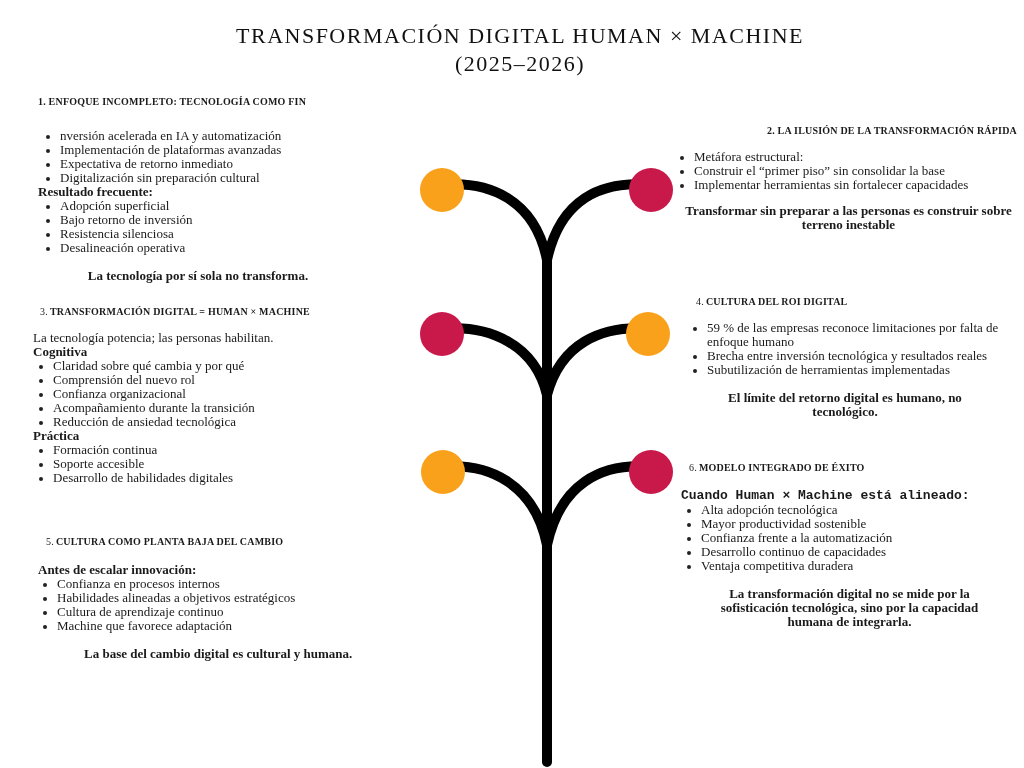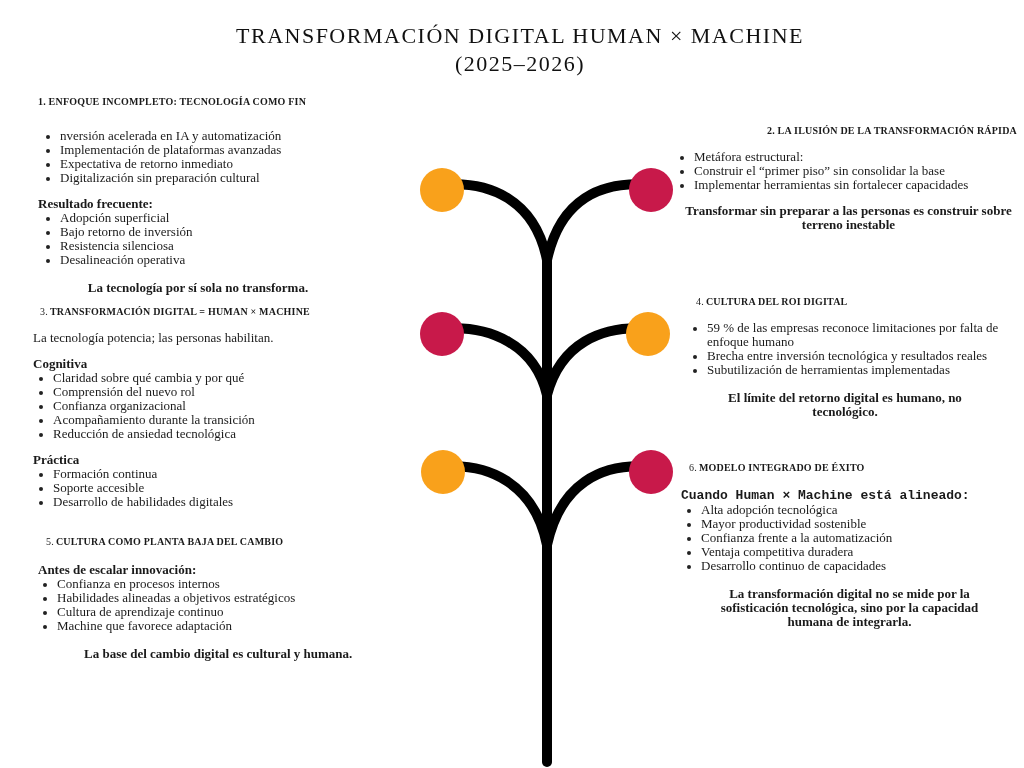--- a/index.html
+++ b/index.html
@@ -16,21 +16,21 @@
     .block h2 {
       margin:0; font-size:10px; font-weight:bold; line-height:14px; letter-spacing:0.2px;
     }
     .block h2 .num { font-weight:normal; margin-right:2px; }
     .block ul { margin:0; padding:0 0 0 22px; list-style:none; }
     .block li { position:relative; }
     .block li::before {
       content:""; position:absolute; left:-14px; top:6px; width:4px; height:4px;
       border-radius:50%; background:#222;
     }
-    .block .sub { font-weight:bold;margin-top:12px; }
+    .block .sub { font-weight:bold; }
     .block .quote { font-weight:bold; text-align:center; }
     .block p { margin:0; }
     svg.tree { position:absolute; left:0; top:0; }
   </style>
 </head>
 <body>
 
 <div class="title">
   <div>TRANSFORMACIÓN DIGITAL HUMAN × MACHINE</div>
   <div>(2025–2026)</div>
@@ -137,17 +137,17 @@
 
 <div class="block" style="left:681px; top:461px; width:335px;">
   <h2 style="padding-left:8px;">
     <span class="num">6.</span><span>MODELO INTEGRADO DE ÉXITO</span>
   </h2>
   <div class="sub" style="margin-top:14px;font-family:Liberation Mono, monospace;">Cuando Human × Machine está alineado:</div>
   <ul style="padding-left:20px;">
     <li>Alta adopción tecnológica</li>
     <li>Mayor productividad sostenible</li>
     <li>Confianza frente a la automatización</li>
+    <li>Desarrollo continuo de capacidades</li>
     <li>Ventaja competitiva duradera</li>
-    <li>Desarrollo continuo de capacidades</li>
   </ul>
   <div class="quote" style="margin-top:14px; padding-left:16px; width:305px;">La transformación digital no se mide por la sofisticación tecnológica, sino por la capacidad humana de integrarla.</div>
 </div>
 
 </body></html>

